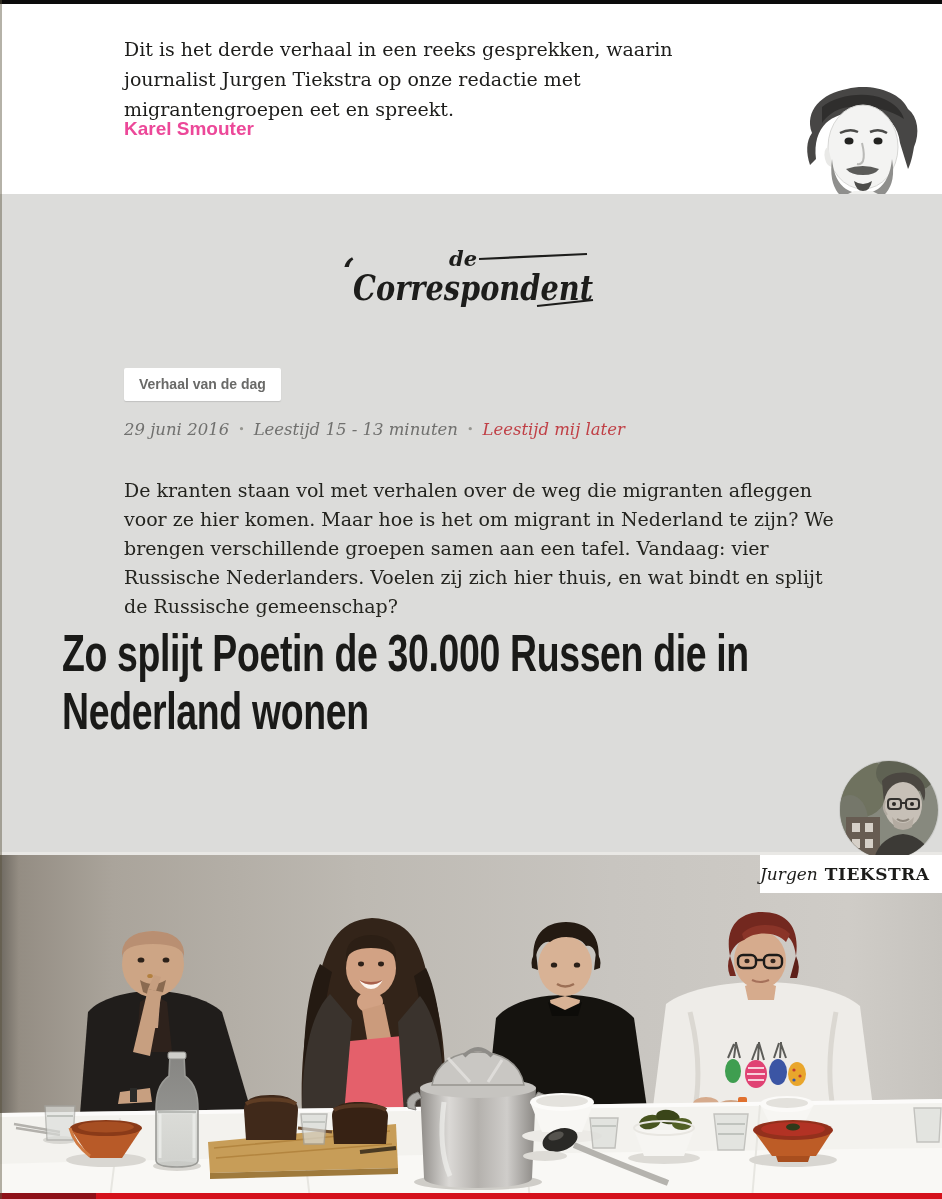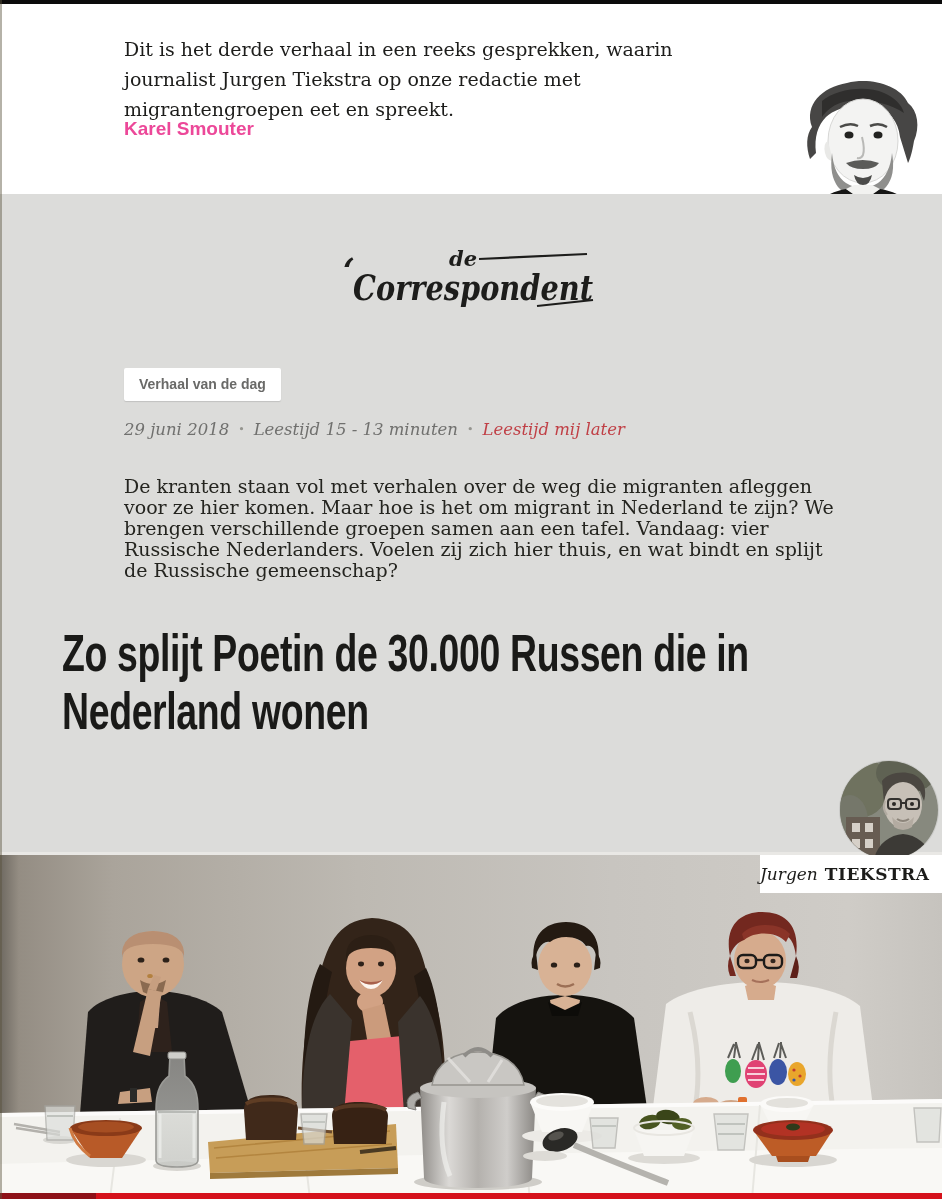--- a/index.html
+++ b/index.html
@@ -5,21 +5,21 @@
   * { margin:0; padding:0; box-sizing:border-box; }
   html,body { background:#ffffff; }
   .page {
     position:relative; width:942px; height:1199px; overflow:hidden;
     font-family:"DejaVu Serif", serif; background:#ffffff;
   }
   .topbar { position:absolute; left:0; top:0; width:942px; height:4px; background:#0b0b0b; }
   .left-edge { position:absolute; left:0; top:0; width:2px; height:1199px; background:rgba(92,84,62,.45); z-index:60; }
 
   
-  .header { position:absolute; left:0; top:4px; width:942px; height:240px; background:#ffffff; border-bottom:7px solid #22c55e; }
+  .header { position:absolute; left:0; top:4px; width:942px; height:240px; background:#ffffff; border-bottom:1px solid #22c55e; }
   .header-intro {
     position:absolute; left:124px; top:30px; width:628px;
     font-size:19px; line-height:30px; color:#1d1d1b;
   }
   .byline-name {
     position:absolute; left:124px; top:114px;
     font-family:"Liberation Sans", sans-serif; font-weight:700; font-size:19px; color:#ec4899;
   }
   .byline-role {
     position:absolute; left:124px; top:145px;
@@ -34,21 +34,21 @@
     position:absolute; left:124px; top:174px; display:inline-block;
     background:#ffffff; padding:8px 15px 9px;
     font-family:"Liberation Sans", sans-serif; font-size:14px; font-weight:600; color:#6a6a68;
     border-radius:2px; box-shadow:0 1px 1px rgba(0,0,0,.12); cursor:pointer;
   }
   .meta { position:absolute; left:124px; top:226px; font-style:italic; font-size:16.5px; color:#70706e; }
   .meta .dot { display:inline-block; margin:0 9px; color:#95958f; font-style:normal; font-size:11px; vertical-align:2px; }
   .meta a { color:#c04046; text-decoration:none; cursor:pointer; }
   .article-intro {
     position:absolute; left:124px; top:282px; width:714px;
-    font-size:19px; line-height:21px; color:#24241f;
+    font-size:19px; line-height:29px; color:#24241f;
   }
   .headline {
     position:absolute; left:62px; top:430px; width:1160px;
     font-family:"Liberation Sans", sans-serif; font-weight:700;
     font-size:52px; line-height:58px; color:#1a1a18; letter-spacing:-.5px;
     transform:scaleX(.72); transform-origin:left top;
   }
   .headline span { display:block; }
 
   
@@ -109,21 +109,21 @@
       <text x="2" y="40" font-family="DejaVu Serif, serif" font-size="34" font-style="italic" font-weight="700" fill="#1d1d1b">‘</text>
       <text x="108" y="24" font-family="DejaVu Serif, serif" font-size="21" font-style="italic" font-weight="700" fill="#1d1d1b">de</text>
       <path d="M138,17 L246,12" stroke="#1d1d1b" stroke-width="2.2" fill="none"></path>
       <text x="12" y="58" font-family="DejaVu Serif, serif" font-size="36" font-style="italic" font-weight="700" fill="#1d1d1b" textLength="240" lengthAdjust="spacingAndGlyphs">Correspondent</text>
       <path d="M196,64 L252,58" stroke="#1d1d1b" stroke-width="2" fill="none"></path>
     </svg>
 
     <div class="badge">Verhaal van de dag</div>
 
     <div class="meta">
-      <span>29 juni 2018</span><span class="dot">•</span><span>Leestijd 15 - 13 minuten</span><span class="dot">•</span><a>Leestijd mij later</a>
+      <span>29 juni 2016</span><span class="dot">•</span><span>Leestijd 15 - 13 minuten</span><span class="dot">•</span><a>Leestijd mij later</a>
     </div>
 
     <p class="article-intro">De kranten staan vol met verhalen over de weg die migranten afleggen voor ze hier komen. Maar hoe is het om migrant in Nederland te zijn? We brengen verschillende groepen samen aan een tafel. Vandaag: vier Russische Nederlanders. Voelen zij zich hier thuis, en wat bindt en splijt de Russische gemeenschap?</p>
 
     <h1 class="headline">
         <span>Zo splijt Poetin de 30.000 Russen die in</span>
         <span>Nederland wonen</span>
       </h1>
   </div>
 

